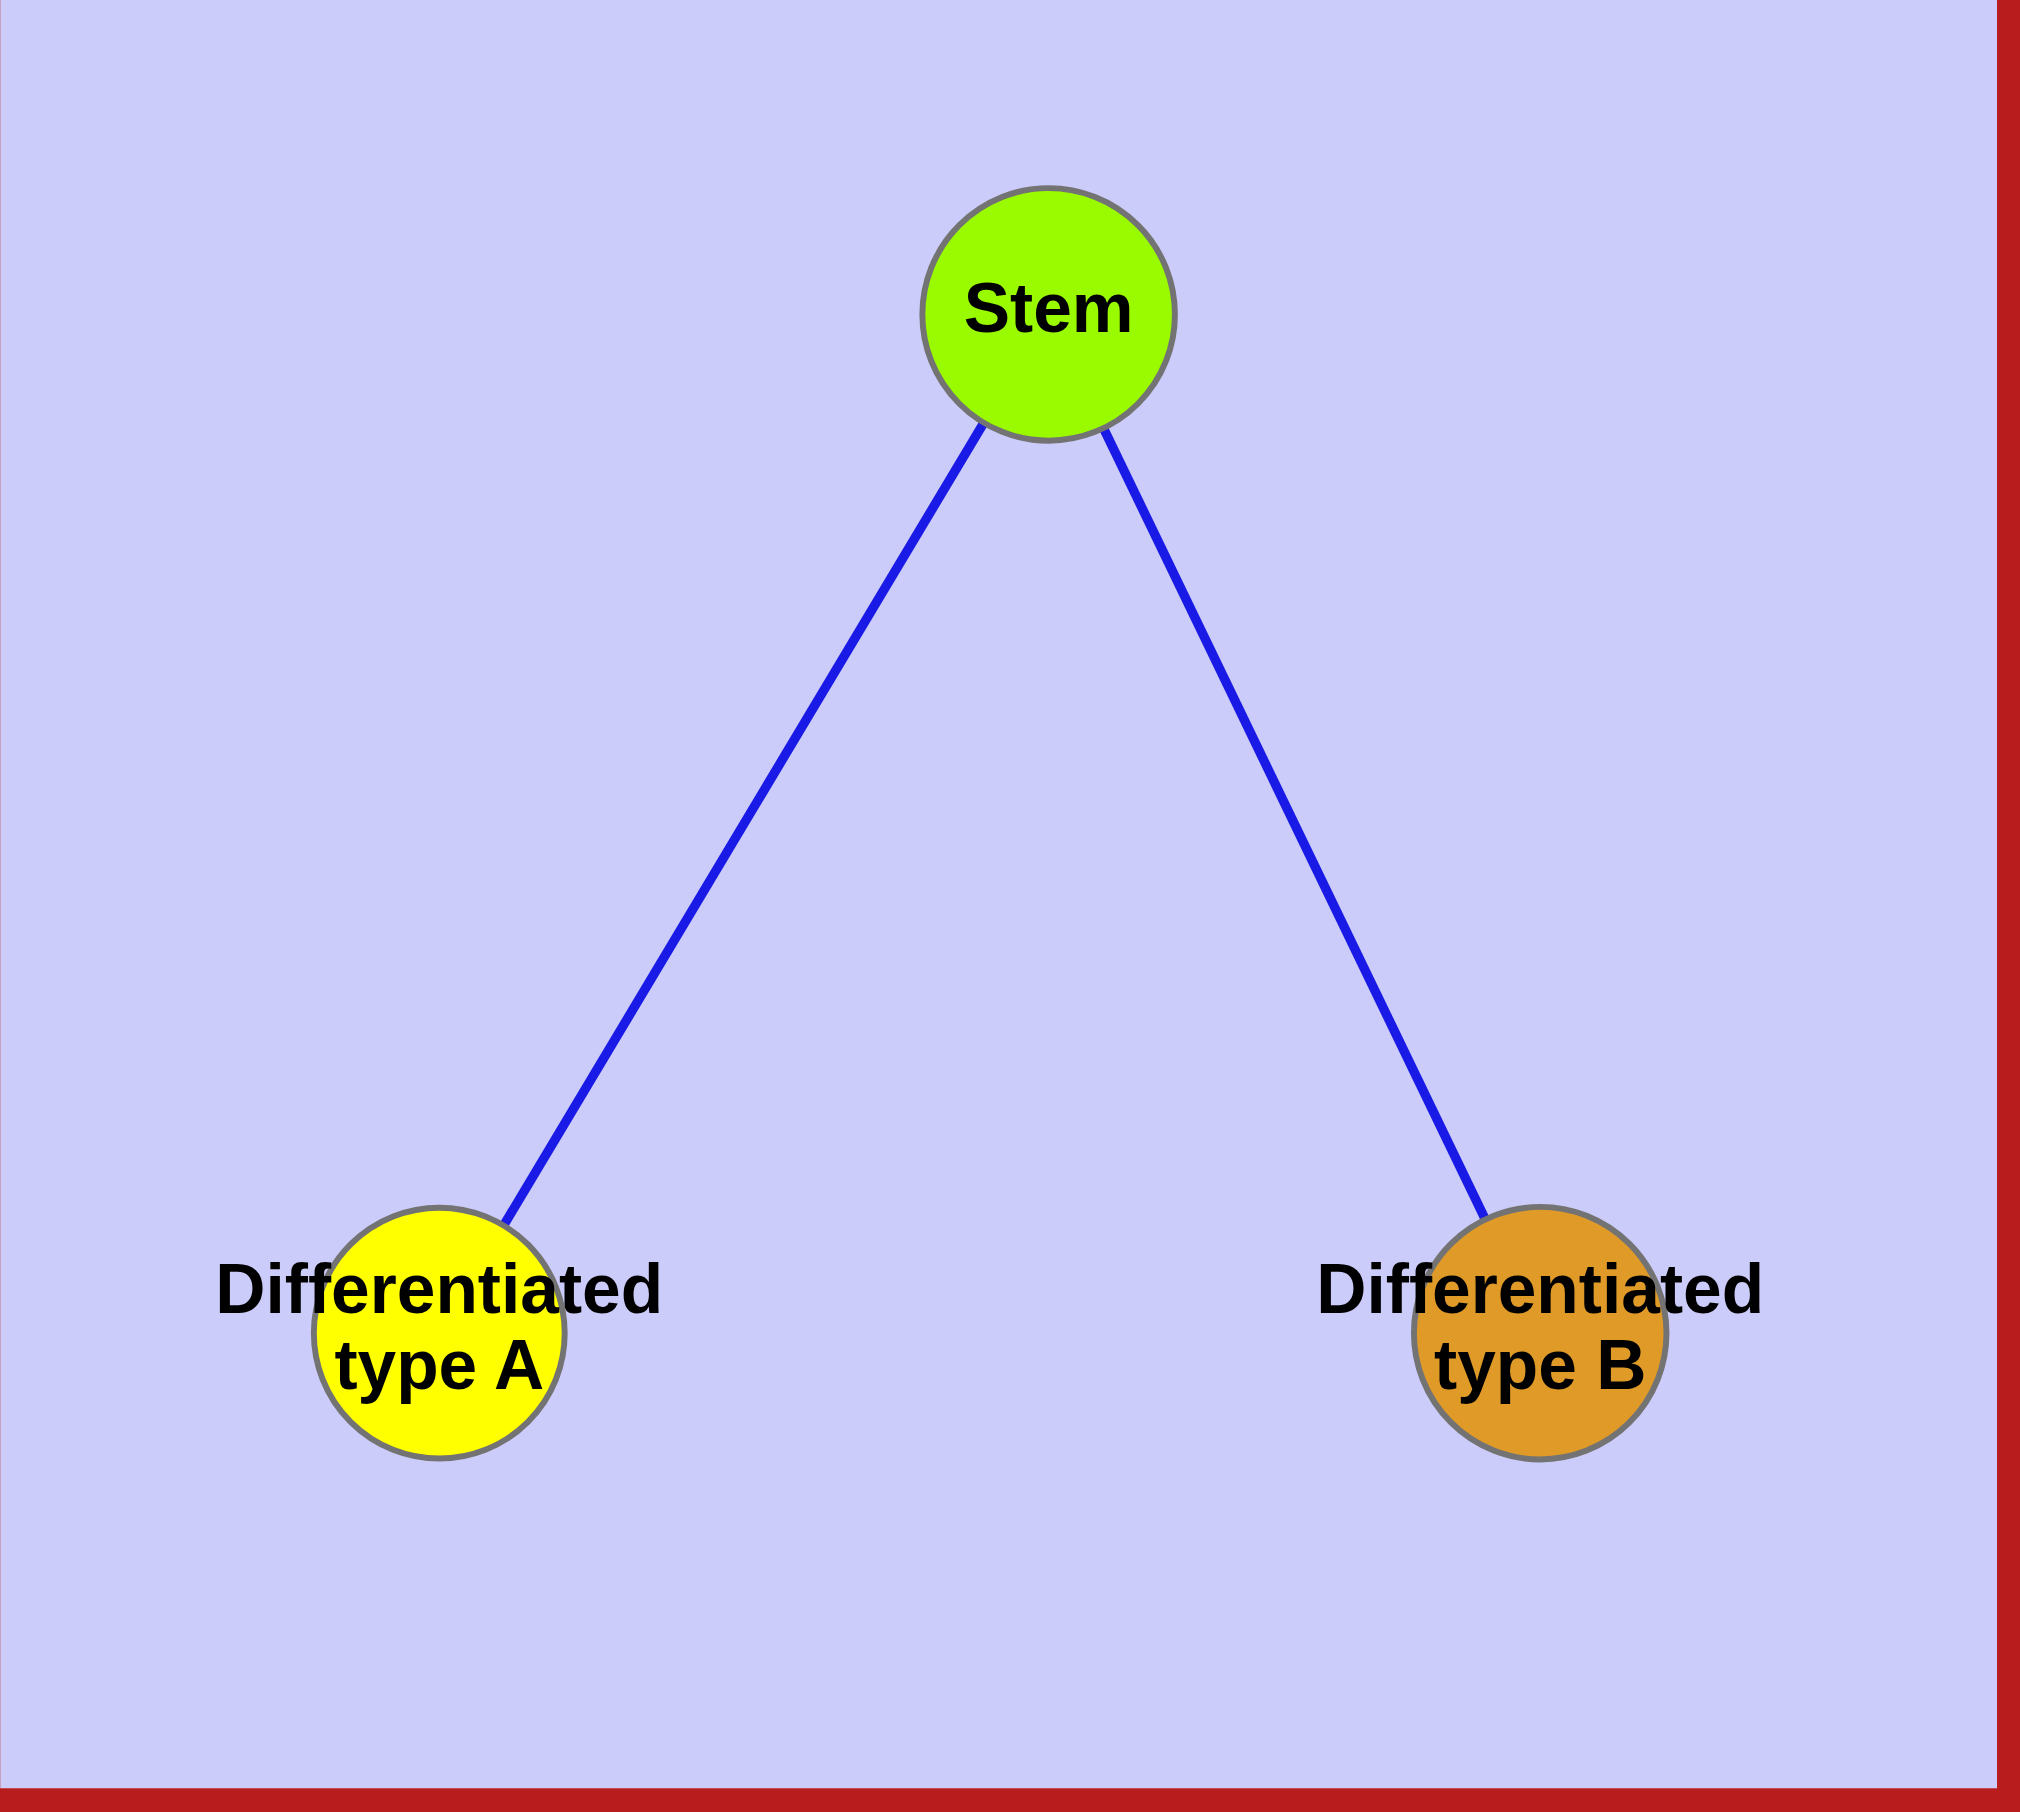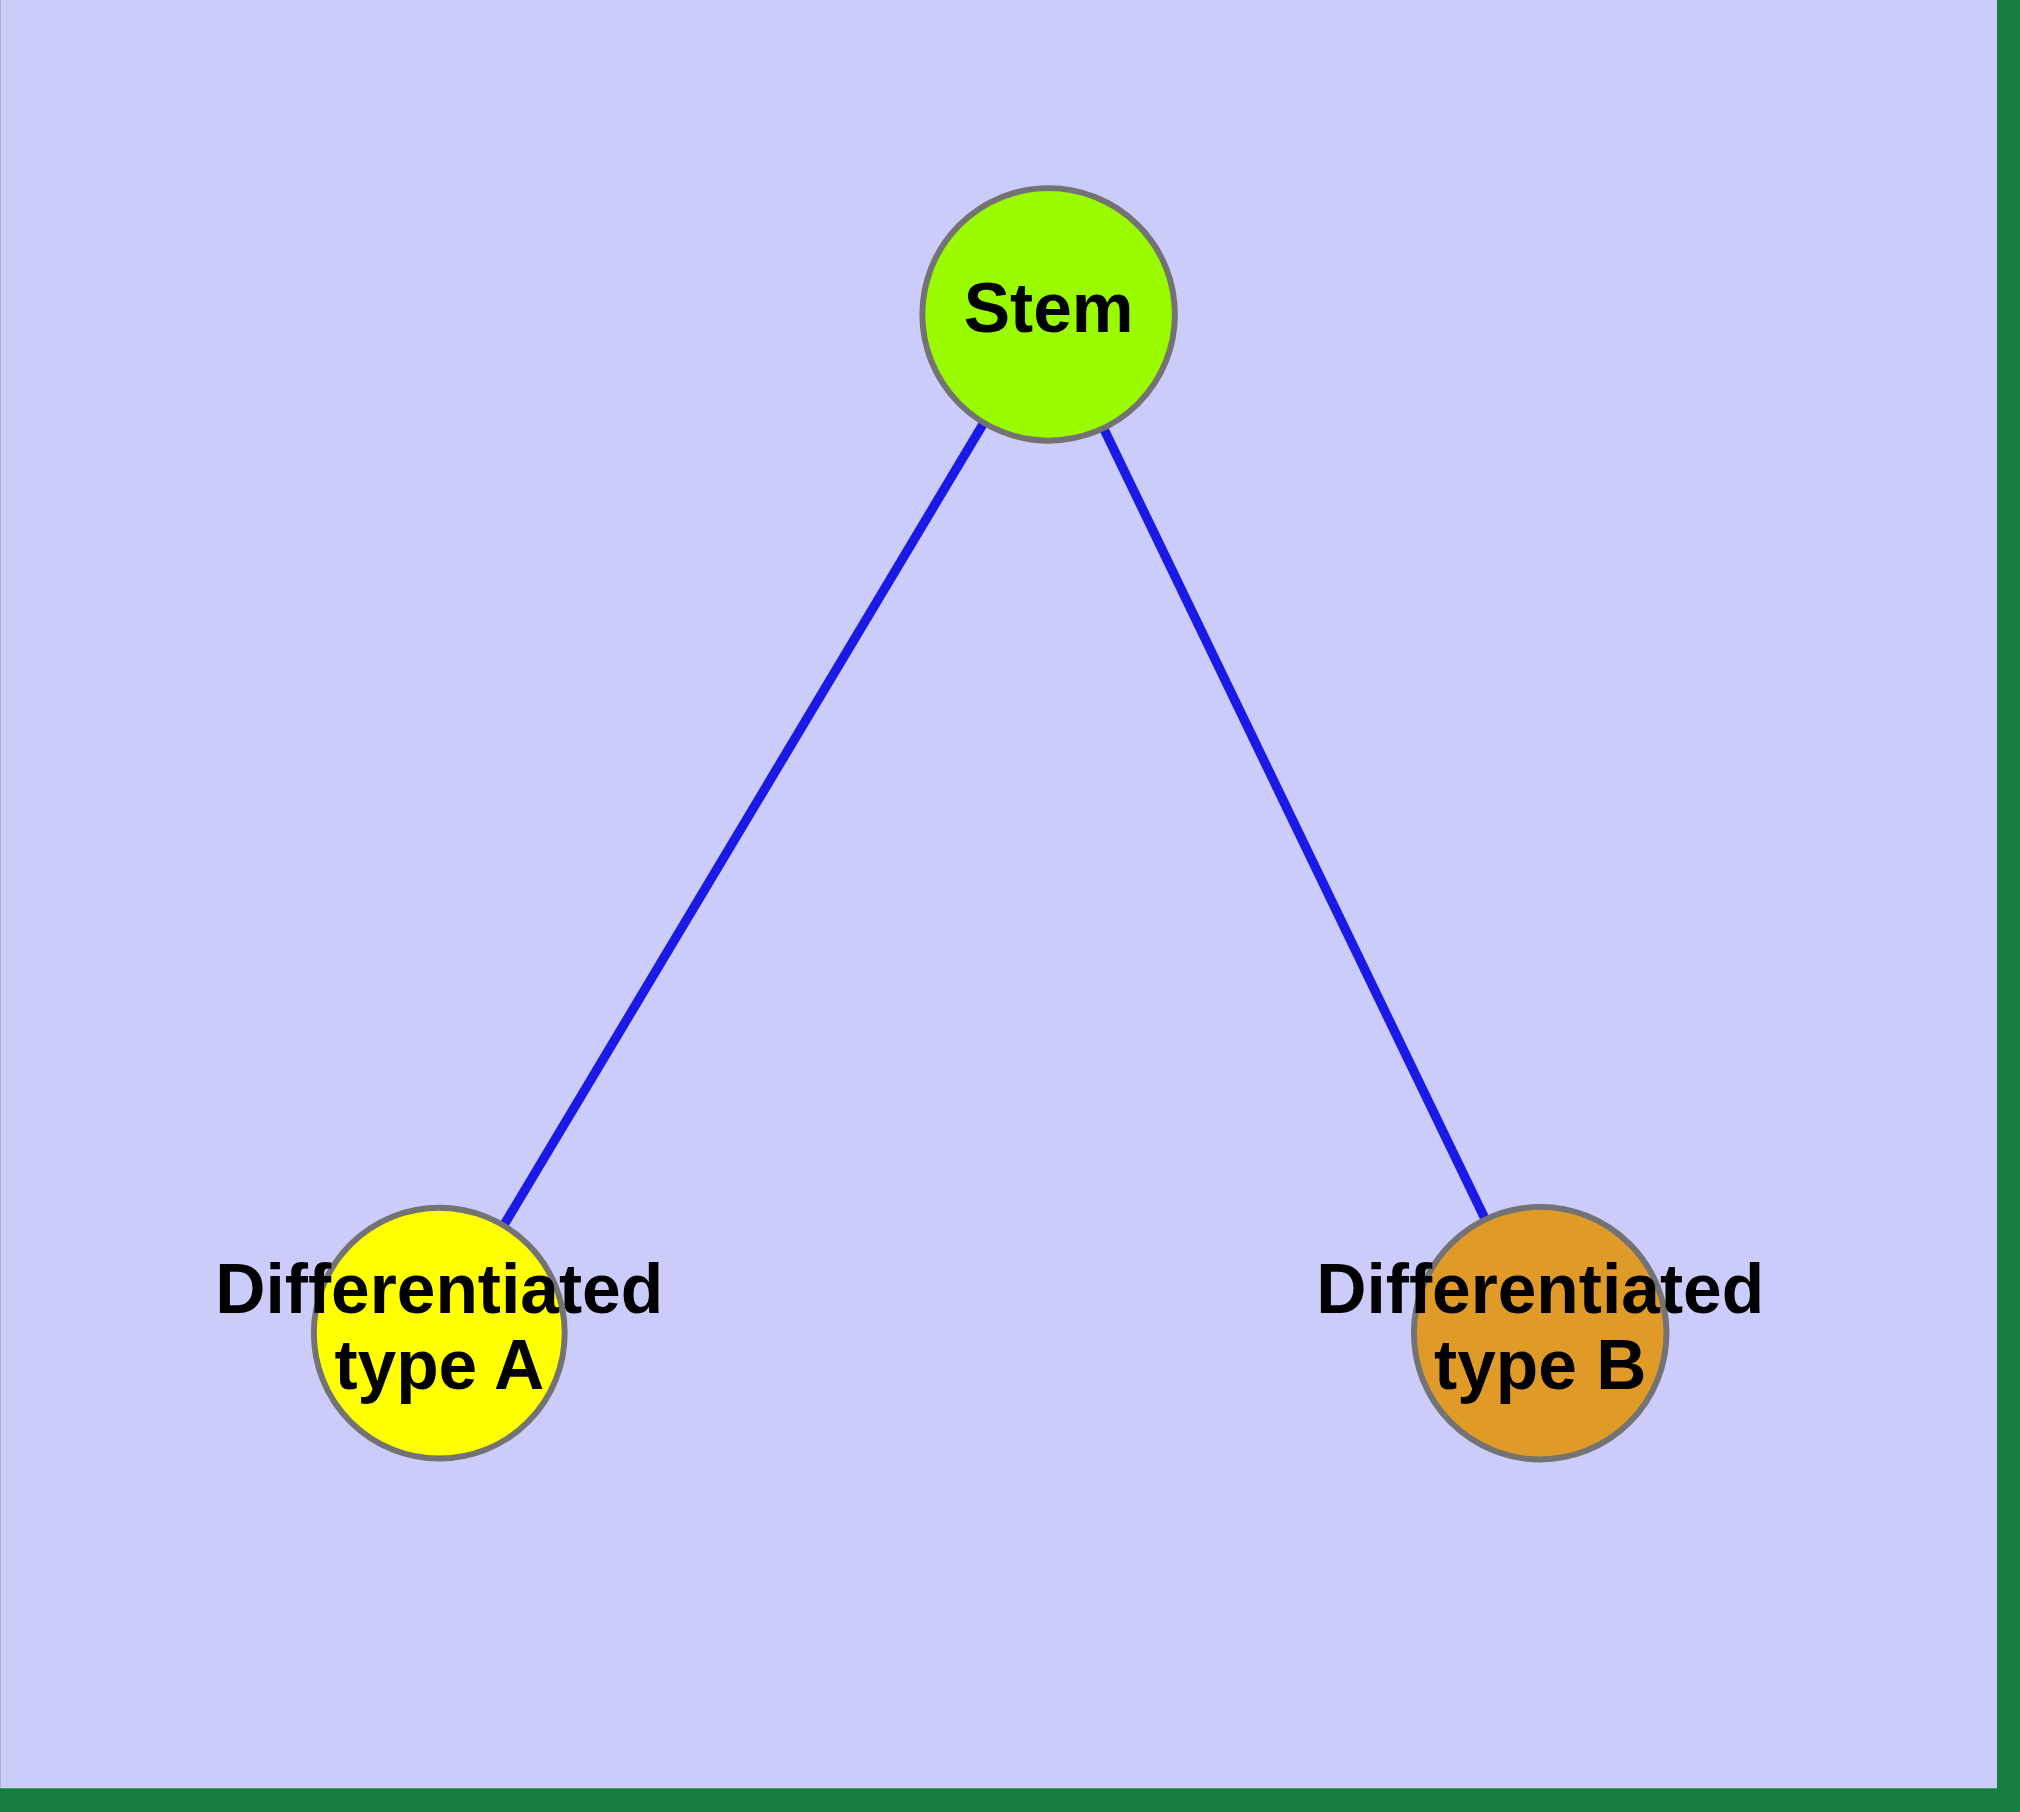--- a/index.html
+++ b/index.html
@@ -10,21 +10,21 @@
   body {
     width: 2021px;
     height: 1812px;
     overflow: hidden;
     font-family: "Liberation Sans", sans-serif;
   }
   #canvas {
     position: relative;
     width: 2021px;
     height: 1812px;
-    background: #15803d;
+    background: #b91c1c;
   }
   #graph-svg {
     position: absolute;
     left: 0;
     top: 0;
     width: 2021px;
     height: 1812px;
     display: block;
   }
   .node-label {

